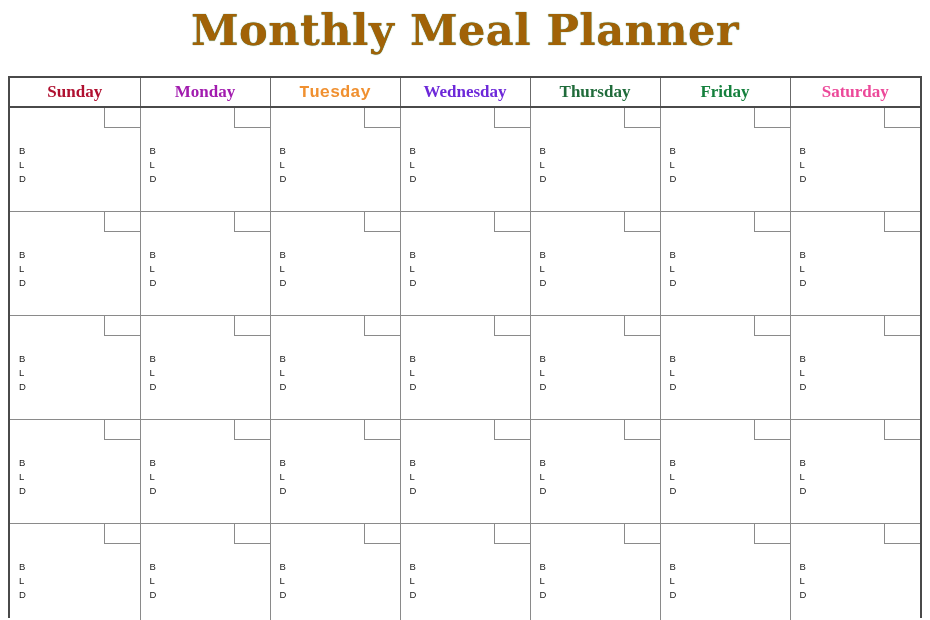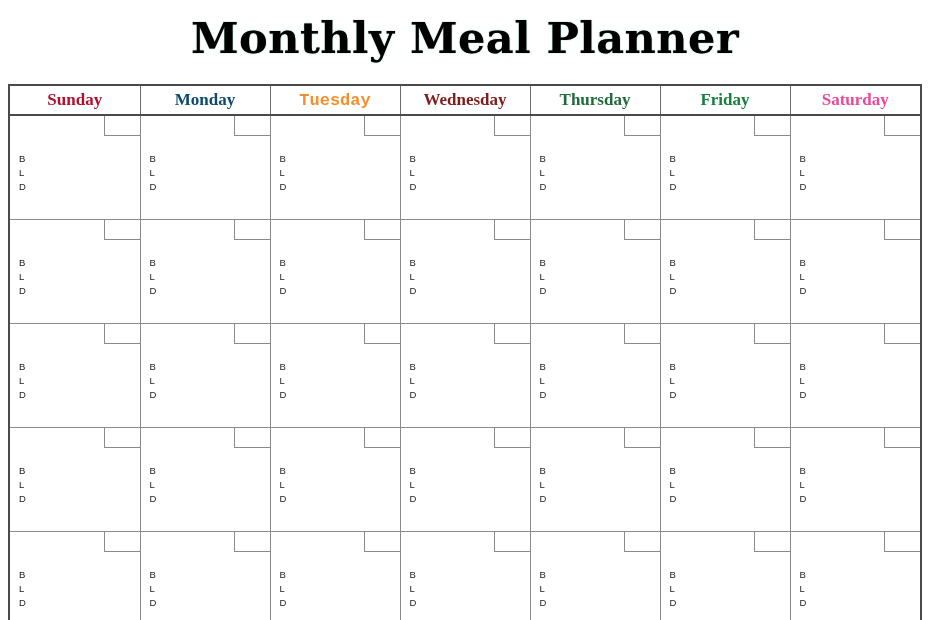--- a/index.html
+++ b/index.html
@@ -21,23 +21,23 @@
     background: #ffffff;
     box-sizing: border-box;
   }
 
   .title {
     text-align: center;
     font-family: "DejaVu Serif", serif;
     font-weight: bold;
     font-size: 43px;
     line-height: 56px;
-    color: #000000;
+    color: #a16207;
     letter-spacing: 0.5px;
-    margin: 8px;
+    margin: 0;
     padding: 2px 0 6px 0;
     text-shadow: 0 0 1px #1a7a4c;
   }
 
   .calendar {
     position: absolute;
     left: 8px;
     top: 76px;
     width: 914px;
     height: 542px;
@@ -109,23 +109,23 @@
 
 <div class="page">
 
   <h1 class="title">Monthly Meal Planner</h1>
 
   <div class="calendar">
     <table class="grid">
       <thead>
         <tr>
           <th style="color: rgb(176, 16, 48);"><span>Sunday</span></th>
-          <th style="color: #0c4a6e;"><span>Monday</span></th>
+          <th style="color: #a21caf;"><span>Monday</span></th>
           <th style="color: rgb(240, 144, 48); font-family: Liberation Mono, monospace;"><span>Tuesday</span></th>
-          <th style="color: #7f1d1d;"><span>Wednesday</span></th>
+          <th style="color: #6d28d9;"><span>Wednesday</span></th>
           <th style="color: rgb(31, 107, 58);"><span>Thursday</span></th>
           <th style="color: #15803d;"><span>Friday</span></th>
           <th style="color: #ec4899;"><span>Saturday</span></th>
         </tr>
       </thead>
       <tbody id="calendar-body">
           <tr>
             <td>
               <div class="daybox"></div>
               <div class="meals">

